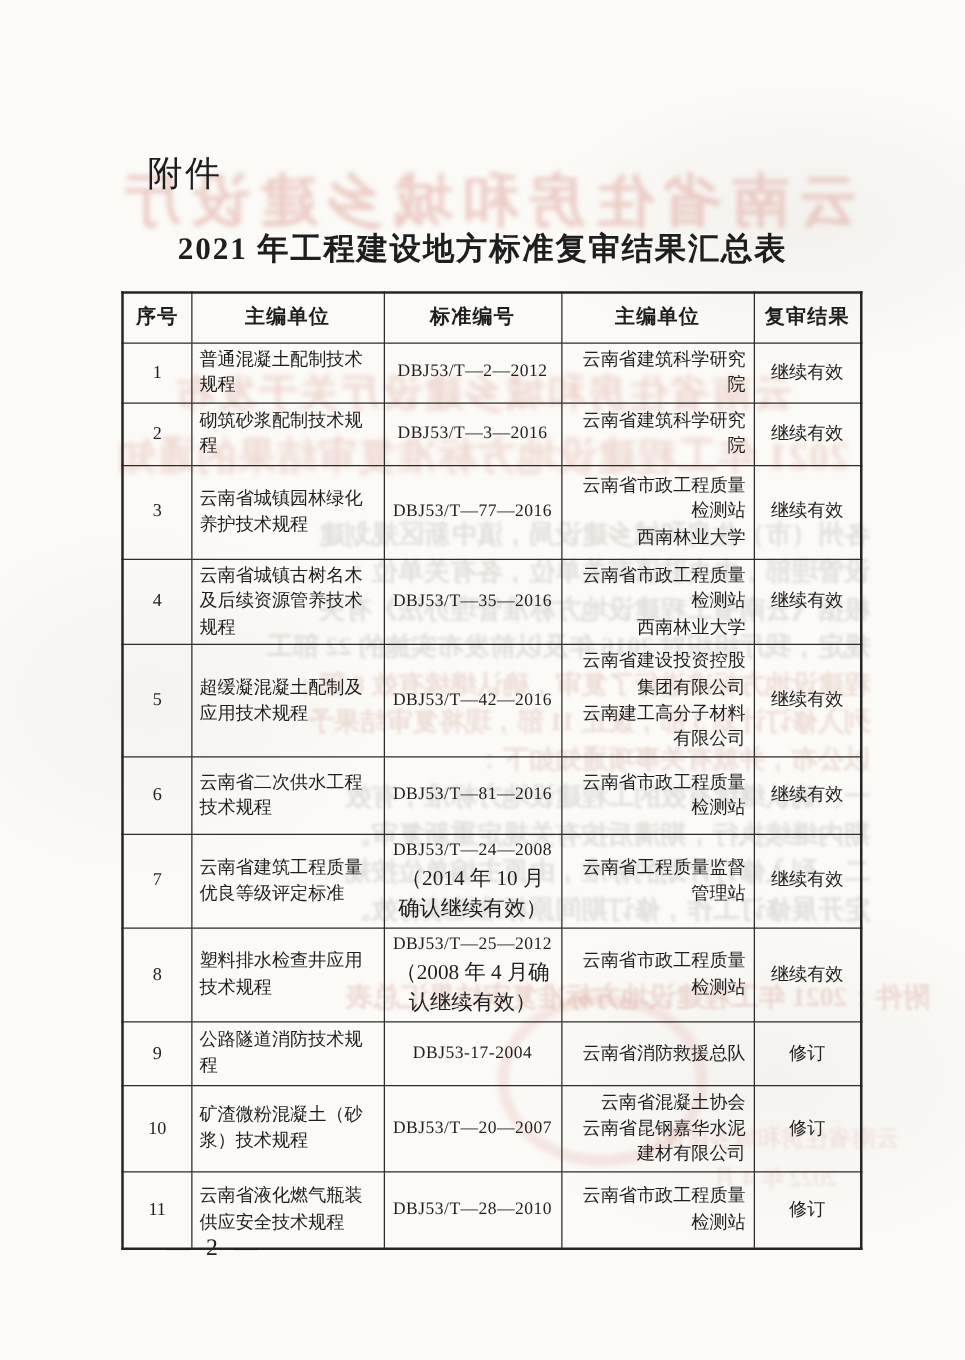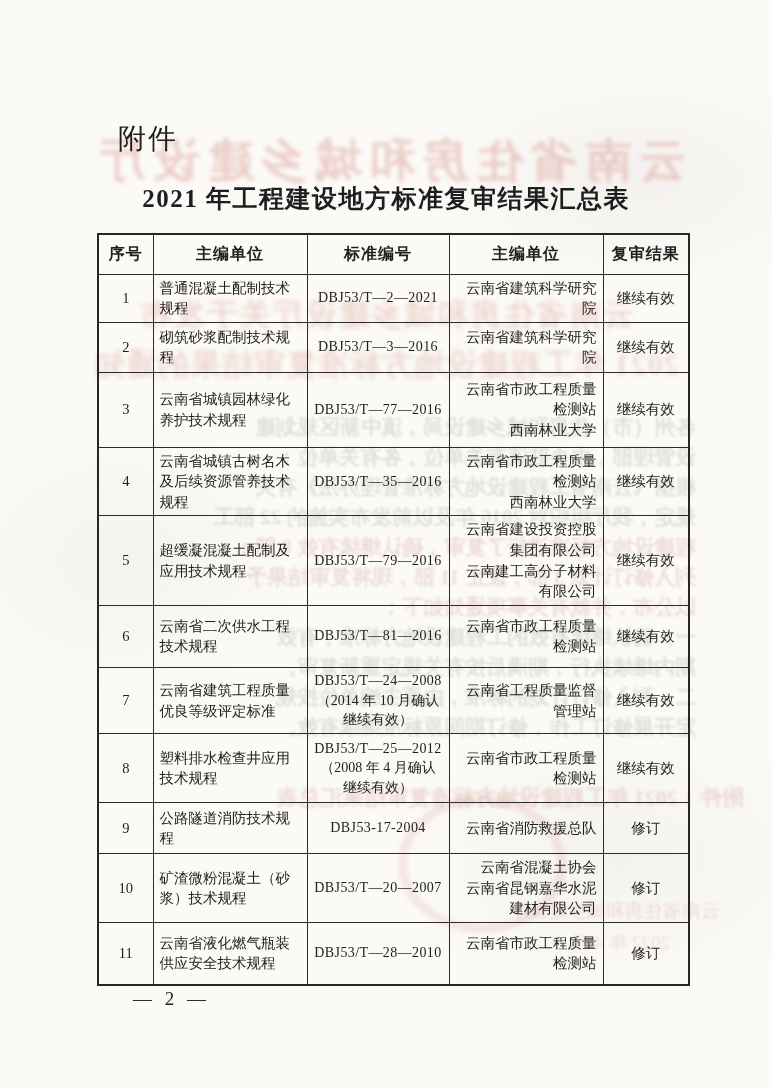--- a/index.html
+++ b/index.html
@@ -71,21 +71,21 @@
   tbody tr:nth-child(5){height:80px;}
   tbody tr:nth-child(6){height:62px;}
   tbody tr:nth-child(7){height:63px;}
   tbody tr:nth-child(8){height:69px;}
   tbody tr:nth-child(9){height:51px;}
   tbody tr:nth-child(10){height:65px;}
   tbody tr:nth-child(11){height:62px;margin-left:24px;}
   .c-no,.c-res{text-align:center;}
   .c-name{text-align:left;padding-left:10px;padding-right:8px;font-family:Liberation Serif, serif;}
   .c-std{text-align:center;font-size:14px;letter-spacing:.4px;}
-  .c-std .std-note{font-size:14px;letter-spacing:0;}
+  .c-std .std-note{font-size:17px;letter-spacing:0;}
   .c-unit{text-align:right;padding-left:9px;padding-right:6px;white-space:pre-line;}
   .footer{position:absolute;top:988px;left:133px;font-size:19px;letter-spacing:4px;}
 </style>
 </head>
 <body>
 
 <div class="page">
 
   <div class="bleed bleed-letterhead mirror">云南省住房和城乡建设厅</div>
   <div class="bleed bleed-l1 mirror">云南省住房和城乡建设厅关于发布</div>
@@ -126,21 +126,21 @@
         <th>标准编号</th>
         <th>主编单位</th>
         <th>复审结果</th>
       </tr>
     </thead>
     <tbody>
       <tr>
         <td class="c-no">1</td>
         <td class="c-name">普通混凝土配制技术规程</td>
         <td class="c-std">
-            <div>DBJ53/T—2—2021</div>
+            <div>DBJ53/T—2—2012</div>
             <div class="std-note"></div>
           </td>
         <td class="c-unit">云南省建筑科学研究院</td>
         <td class="c-res">继续有效</td>
       </tr>
       <tr>
         <td class="c-no">2</td>
         <td class="c-name">砌筑砂浆配制技术规程</td>
         <td class="c-std">
             <div>DBJ53/T—3—2016</div>
@@ -168,21 +168,21 @@
             <div class="std-note"></div>
           </td>
         <td class="c-unit">云南省市政工程质量检测站
 西南林业大学</td>
         <td class="c-res">继续有效</td>
       </tr>
       <tr>
         <td class="c-no">5</td>
         <td class="c-name">超缓凝混凝土配制及应用技术规程</td>
         <td class="c-std">
-            <div>DBJ53/T—79—2016</div>
+            <div>DBJ53/T—42—2016</div>
             <div class="std-note"></div>
           </td>
         <td class="c-unit">云南省建设投资控股集团有限公司
 云南建工高分子材料有限公司</td>
         <td class="c-res">继续有效</td>
       </tr>
       <tr>
         <td class="c-no">6</td>
         <td class="c-name">云南省二次供水工程技术规程</td>
         <td class="c-std">

